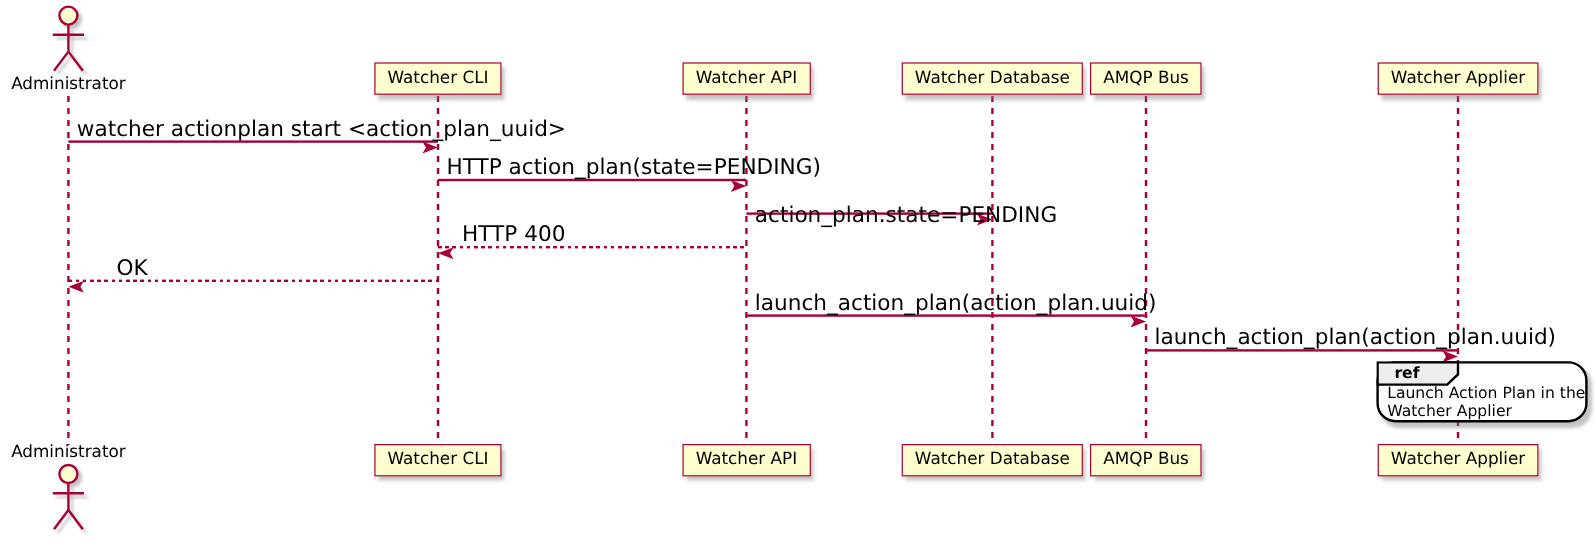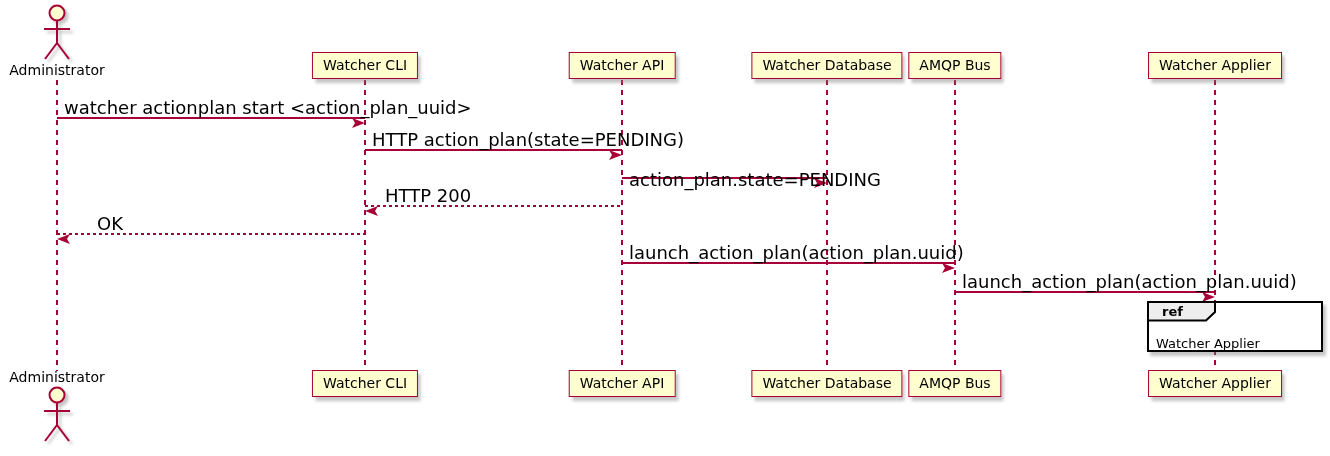--- a/index.html
+++ b/index.html
@@ -119,36 +119,37 @@
     <div class="msg-label" style="left: 372px; top: 147px;">HTTP action_plan(state=PENDING)</div>
     <div class="msg-line" style="left: 622px; width: 205px; top: 177px;"></div>
     <div class="msg-arrow" style="left: 814px; top: 173px;"><svg width="13" height="10" viewBox="0 0 13 10">
         <polygon points="0,0 13,5 0,10 3,5" fill="#A80036"></polygon>
       </svg></div>
     <div class="msg-label" style="left: 629px; top: 175px; margin-top: 12px;">action_plan.state=PENDING</div>
     <div class="msg-line dashed" style="left: 365px; width: 257px; top: 205px;"></div>
     <div class="msg-arrow" style="left: 365px; top: 201px;"><svg width="13" height="10" viewBox="0 0 13 10">
         <polygon points="13,0 0,5 13,10 10,5" fill="#A80036"></polygon>
       </svg></div>
-    <div class="msg-label" style="left: 385px; top: 203px;">HTTP 200</div>
+    <div class="msg-label" style="left: 385px; top: 203px;">HTTP 400</div>
     <div class="msg-line dashed" style="left: 57px; width: 308px; top: 233px;"></div>
     <div class="msg-arrow" style="left: 57px; top: 229px;"><svg width="13" height="10" viewBox="0 0 13 10">
         <polygon points="13,0 0,5 13,10 10,5" fill="#A80036"></polygon>
       </svg></div>
     <div class="msg-label" style="left: 77px; top: 231px; margin-left: 20px;">OK</div>
     <div class="msg-line" style="left: 622px; width: 333px; top: 262px;"></div>
     <div class="msg-arrow" style="left: 942px; top: 258px;"><svg width="13" height="10" viewBox="0 0 13 10">
         <polygon points="0,0 13,5 0,10 3,5" fill="#A80036"></polygon>
       </svg></div>
     <div class="msg-label" style="left: 629px; top: 260px;">launch_action_plan(action_plan.uuid)</div>
     <div class="msg-line" style="left: 955px; width: 260px; top: 291px;"></div>
     <div class="msg-arrow" style="left: 1202px; top: 287px;"><svg width="13" height="10" viewBox="0 0 13 10">
         <polygon points="0,0 13,5 0,10 3,5" fill="#A80036"></polygon>
       </svg></div>
     <div class="msg-label" style="left: 962px; top: 289px;">launch_action_plan(action_plan.uuid)</div>
-    <div class="ref-box" style="left: 1147px; top: 301px; width: 176px; height: 51px;">
+    <div class="ref-box" style="left: 1147px; top: 301px; width: 176px; height: 51px; border-radius: 16px;">
       <div class="ref-header-svg"><svg width="70" height="21" viewBox="0 0 70 21">
           <polygon points="1,1 68,1 68,11 59,19.5 1,19.5" fill="#EEEEEE" stroke="#000000" stroke-width="2"></polygon>
         </svg></div>
       <div class="ref-keyword">ref</div>
+      <div class="ref-line" style="top: 18px;">Launch Action Plan in the</div>
       <div class="ref-line" style="top: 33px;">Watcher Applier</div>
     </div>
   </div>
 
 </body></html>

